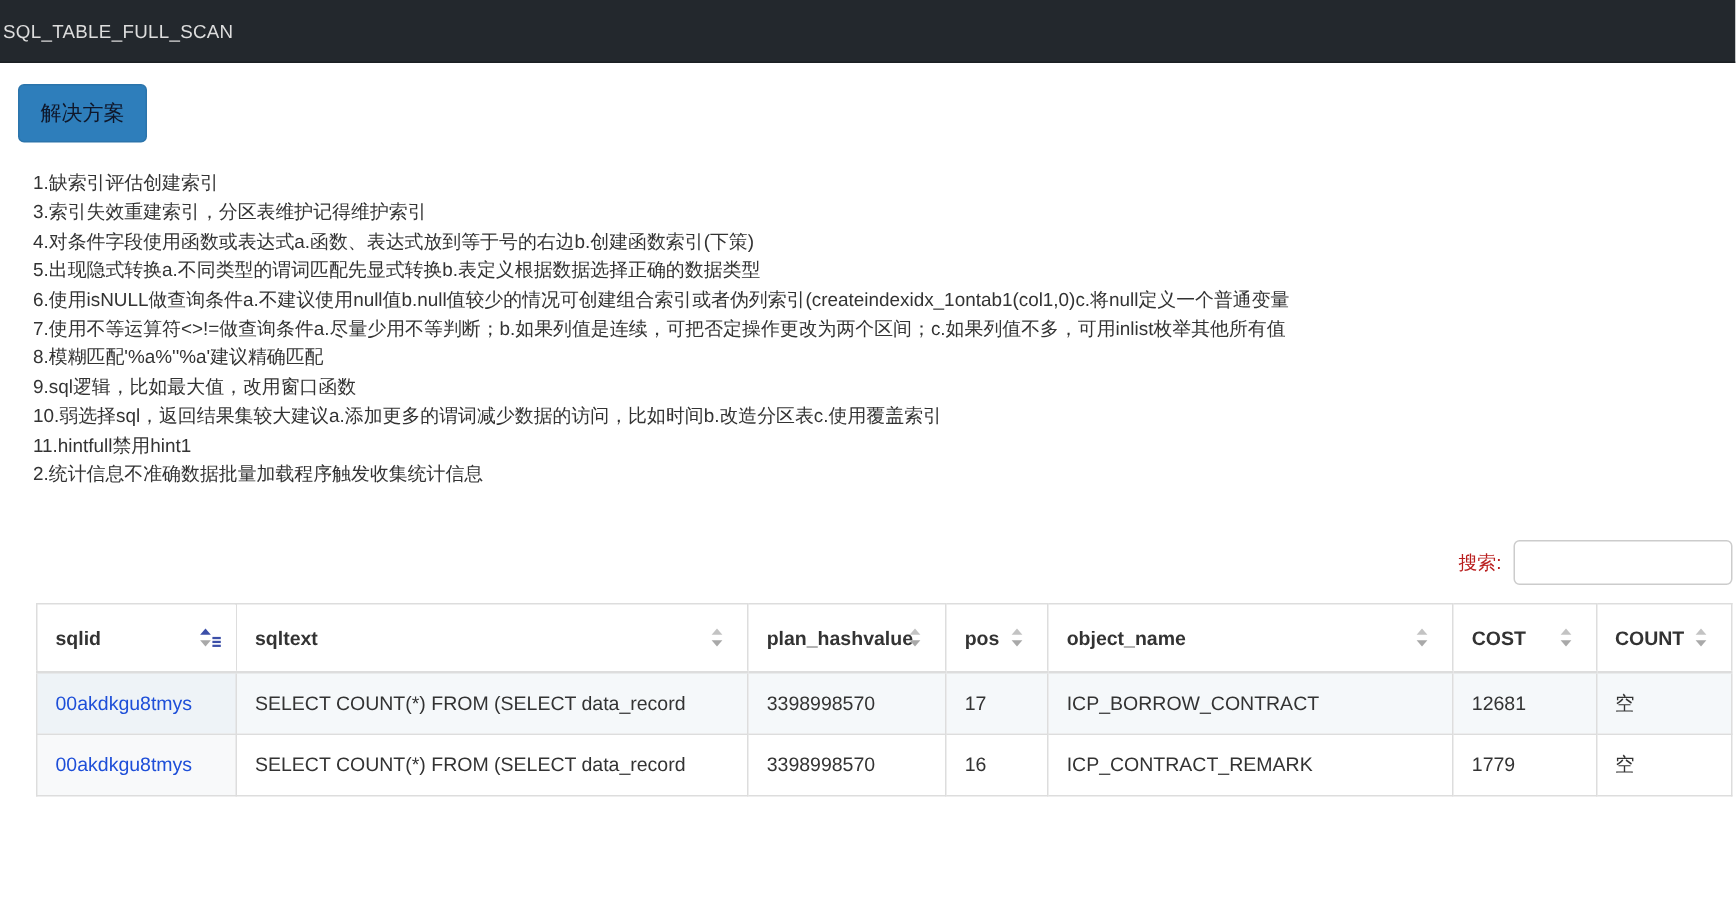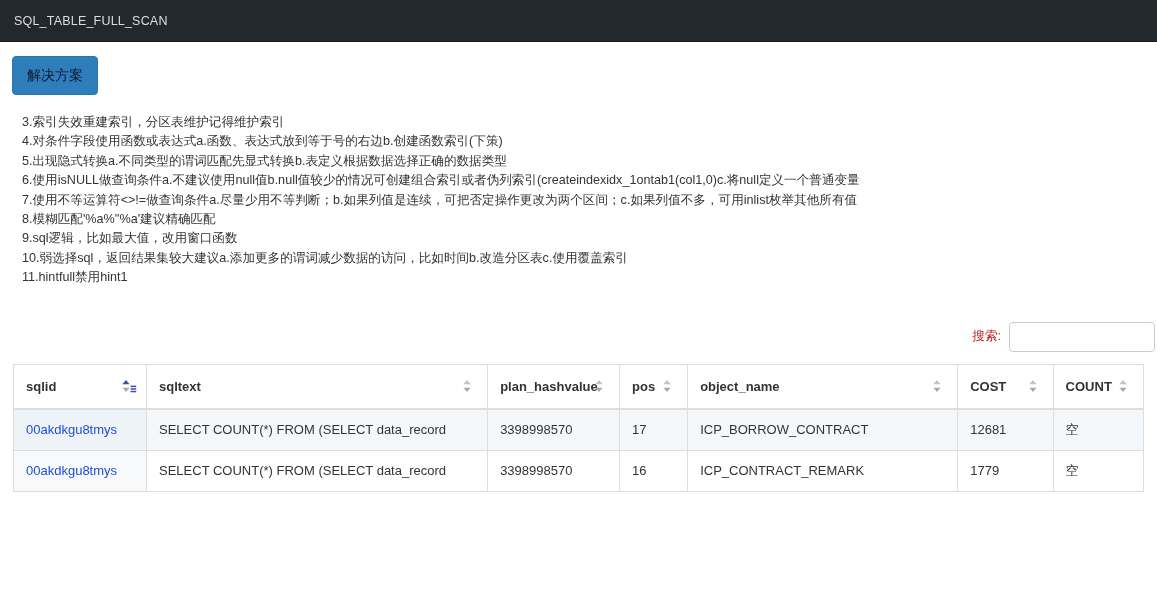--- a/index.html
+++ b/index.html
@@ -14,21 +14,21 @@
     font-family: "Liberation Sans", "DejaVu Sans", sans-serif;
     color: #333333;
   }
 
   
   .navbar {
     height: 42px;
     background: #23282d;
     display: flex;
     align-items: center;
-    padding: 0 14px;
+    padding: 0 2px;
     border-bottom: 1px solid #1b1f23;
   }
   .navbar-brand {
     color: #dddddd;
     font-size: 12.5px;
     letter-spacing: .2px;
     white-space: nowrap;
   }
 
   
@@ -80,21 +80,21 @@
     background: #ffffff;
     padding: 4px 8px;
     font-size: 12.6px;
     color: #555555;
     outline: none;
     font-family: "Liberation Sans", "DejaVu Sans", sans-serif;
   }
 
   
   .table-wrap {
-    padding: 0 13px;
+    padding: 0 24px;
     margin-top: 6px;
   }
   table.dt {
     width: 1131px;
     border-collapse: collapse;
     table-layout: fixed;
     border: 1px solid #dddddd;
     background: #ffffff;
   }
   table.dt th {
@@ -159,29 +159,31 @@
 
 <div class="navbar">
   <span class="navbar-brand">SQL_TABLE_FULL_SCAN</span>
 </div>
 
 <div class="btn-wrap">
   <button class="btn-primary">解决方案</button>
 </div>
 
 <div class="advice" id="advice-block">
+    <div class="advice-line">1.缺索引评估创建索引</div>
     <div class="advice-line">3.索引失效重建索引，分区表维护记得维护索引</div>
     <div class="advice-line">4.对条件字段使用函数或表达式a.函数、表达式放到等于号的右边b.创建函数索引(下策)</div>
     <div class="advice-line">5.出现隐式转换a.不同类型的谓词匹配先显式转换b.表定义根据数据选择正确的数据类型</div>
     <div class="advice-line">6.使用isNULL做查询条件a.不建议使用null值b.null值较少的情况可创建组合索引或者伪列索引(createindexidx_1ontab1(col1,0)c.将null定义一个普通变量</div>
     <div class="advice-line">7.使用不等运算符&lt;&gt;!=做查询条件a.尽量少用不等判断；b.如果列值是连续，可把否定操作更改为两个区间；c.如果列值不多，可用inlist枚举其他所有值</div>
     <div class="advice-line">8.模糊匹配'%a%''%a'建议精确匹配</div>
     <div class="advice-line">9.sql逻辑，比如最大值，改用窗口函数</div>
     <div class="advice-line">10.弱选择sql，返回结果集较大建议a.添加更多的谓词减少数据的访问，比如时间b.改造分区表c.使用覆盖索引</div>
     <div class="advice-line">11.hintfull禁用hint1</div>
+    <div class="advice-line">2.统计信息不准确数据批量加载程序触发收集统计信息</div>
   </div>
 
 <div class="search-row">
   <label class="search-label">搜索:</label>
   <input class="search-input" type="text" placeholder="" style="">
 </div>
 
 <div class="table-wrap">
   <table class="dt">
     <thead>

